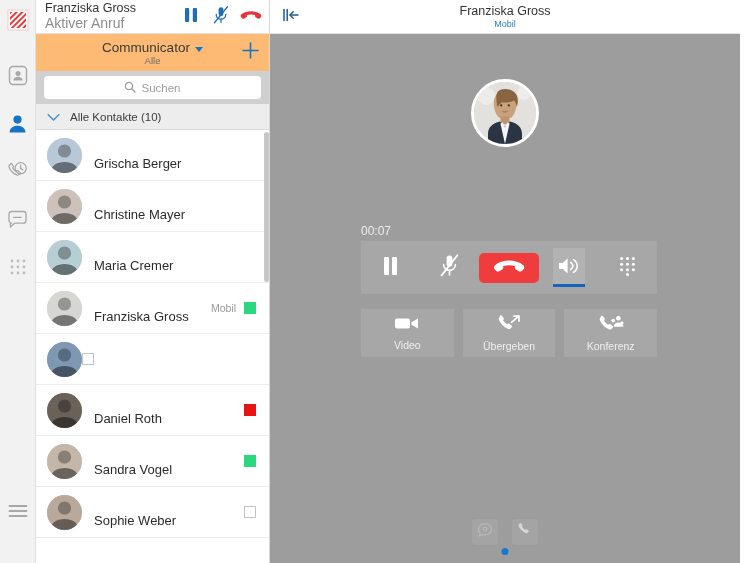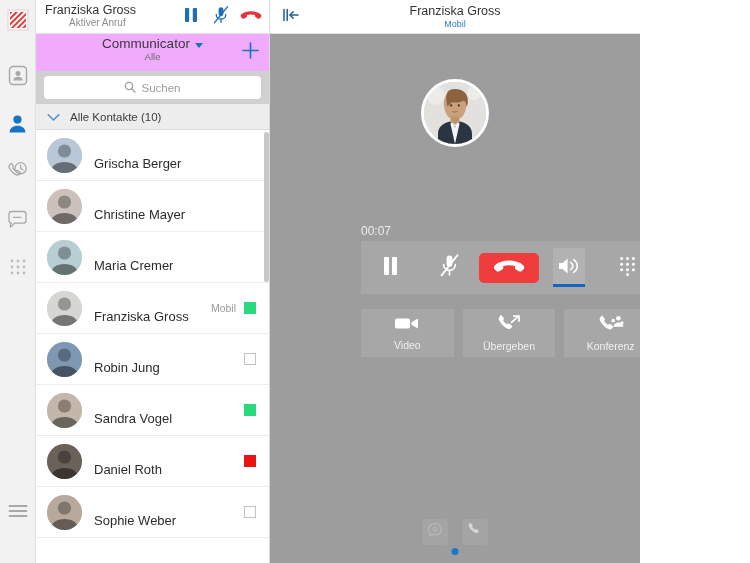--- a/index.html
+++ b/index.html
@@ -2,21 +2,21 @@
 <html><head>
 <meta charset="utf-8">
 <style>
   * { box-sizing: border-box; margin: 0; padding: 0; }
   html, body {
     width: 750px; height: 563px;
     font-family: "Liberation Sans", sans-serif;
     overflow: hidden;
     background: #ffffff;
   }
-  #app { position: relative; width: 640px; height: 563px; display: flex; }
+  #app { position: relative; width: 740px; height: 563px; display: flex; }
 
   
   .rail {
     width: 36px; height: 563px;
     background: #f2f2f2;
     border-right: 1px solid #e0e0e0;
     display: flex; flex-direction: column; align-items: center;
     flex: 0 0 36px;
     position: relative;
   }
@@ -43,29 +43,29 @@
     background: #ffffff;
     display: flex; align-items: center;
     padding: 0 6px 0 9px;
     border-bottom: 1px solid #e3e3e3;
   }
   .callbar-text { flex: 1 1 auto; min-width: 0; line-height: 1.05; }
   .callbar-name {
     font-size: 12.5px; color: #333; white-space: nowrap;
     overflow: hidden; text-overflow: ellipsis;
   }
-  .callbar-sub { font-size: 10px; color: #8d8d8d; margin-top: 1px; margin-left: 24px; }
+  .callbar-sub { font-size: 14px; color: #8d8d8d; margin-top: 1px; }
   .callbar-actions { display: flex; align-items: center; gap: 10px; padding-right: 2px; }
   .cb-btn { width: 20px; height: 20px; display: flex; align-items: center; justify-content: center; }
 
   
   .selector {
     height: 37px; flex: 0 0 37px;
-    background: #f0abfc;
-    display: flex; align-items: flex-start; justify-content: center;
+    background: #fdba74;
+    display: flex; align-items: center; justify-content: center;
     position: relative;
   }
   .selector-center { text-align: center; line-height: 1.1; }
   .selector-title {
     font-size: 13.5px; color: #3a3a3a;
     display: inline-flex; align-items: center; gap: 5px;
   }
   .caret {
     width: 0; height: 0;
     border-left: 4.5px solid transparent;
@@ -421,40 +421,39 @@
           <div class="contact-name">Franziska Gross</div>
           <div class="contact-dev">Mobil</div>
           <div class="status-sq" style="background: rgb(42, 217, 127);"></div>
         </div>
         <div class="contact-row">
           <div class="avatar-sm"><svg width="35" height="35" viewBox="0 0 35 35">
               <rect width="35" height="35" fill="#7e98b4"></rect>
               <circle cx="17.5" cy="13" r="6.6" fill="rgba(0,0,0,0.30)"></circle>
               <path d="M3.6 35c0-7.2 6.2-11 13.9-11s13.9 3.8 13.9 11z" fill="rgba(0,0,0,0.45)"></path>
             </svg></div>
-          <div class="contact-name">Robin Jung</div>
           <div class="status-sq empty"></div>
+        </div>
+        <div class="contact-row">
+          <div class="avatar-sm"><svg width="35" height="35" viewBox="0 0 35 35">
+              <rect width="35" height="35" fill="#6a6158"></rect>
+              <circle cx="17.5" cy="13" r="6.6" fill="rgba(0,0,0,0.30)"></circle>
+              <path d="M3.6 35c0-7.2 6.2-11 13.9-11s13.9 3.8 13.9 11z" fill="rgba(0,0,0,0.45)"></path>
+            </svg></div>
+          <div class="contact-name">Daniel Roth</div>
+          <div class="status-sq" style="background: rgb(232, 20, 20);"></div>
         </div>
         <div class="contact-row">
           <div class="avatar-sm"><svg width="35" height="35" viewBox="0 0 35 35">
               <rect width="35" height="35" fill="#c4b6a8"></rect>
               <circle cx="17.5" cy="13" r="6.6" fill="rgba(0,0,0,0.30)"></circle>
               <path d="M3.6 35c0-7.2 6.2-11 13.9-11s13.9 3.8 13.9 11z" fill="rgba(0,0,0,0.45)"></path>
             </svg></div>
           <div class="contact-name">Sandra Vogel</div>
           <div class="status-sq" style="background: rgb(42, 217, 127);"></div>
-        </div>
-        <div class="contact-row">
-          <div class="avatar-sm"><svg width="35" height="35" viewBox="0 0 35 35">
-              <rect width="35" height="35" fill="#6a6158"></rect>
-              <circle cx="17.5" cy="13" r="6.6" fill="rgba(0,0,0,0.30)"></circle>
-              <path d="M3.6 35c0-7.2 6.2-11 13.9-11s13.9 3.8 13.9 11z" fill="rgba(0,0,0,0.45)"></path>
-            </svg></div>
-          <div class="contact-name">Daniel Roth</div>
-          <div class="status-sq" style="background: rgb(232, 20, 20);"></div>
         </div>
         <div class="contact-row">
           <div class="avatar-sm"><svg width="35" height="35" viewBox="0 0 35 35">
               <rect width="35" height="35" fill="#b9a99c"></rect>
               <circle cx="17.5" cy="13" r="6.6" fill="rgba(0,0,0,0.30)"></circle>
               <path d="M3.6 35c0-7.2 6.2-11 13.9-11s13.9 3.8 13.9 11z" fill="rgba(0,0,0,0.45)"></path>
             </svg></div>
           <div class="contact-name">Sophie Weber</div>
           <div class="status-sq empty"></div>
         </div>

